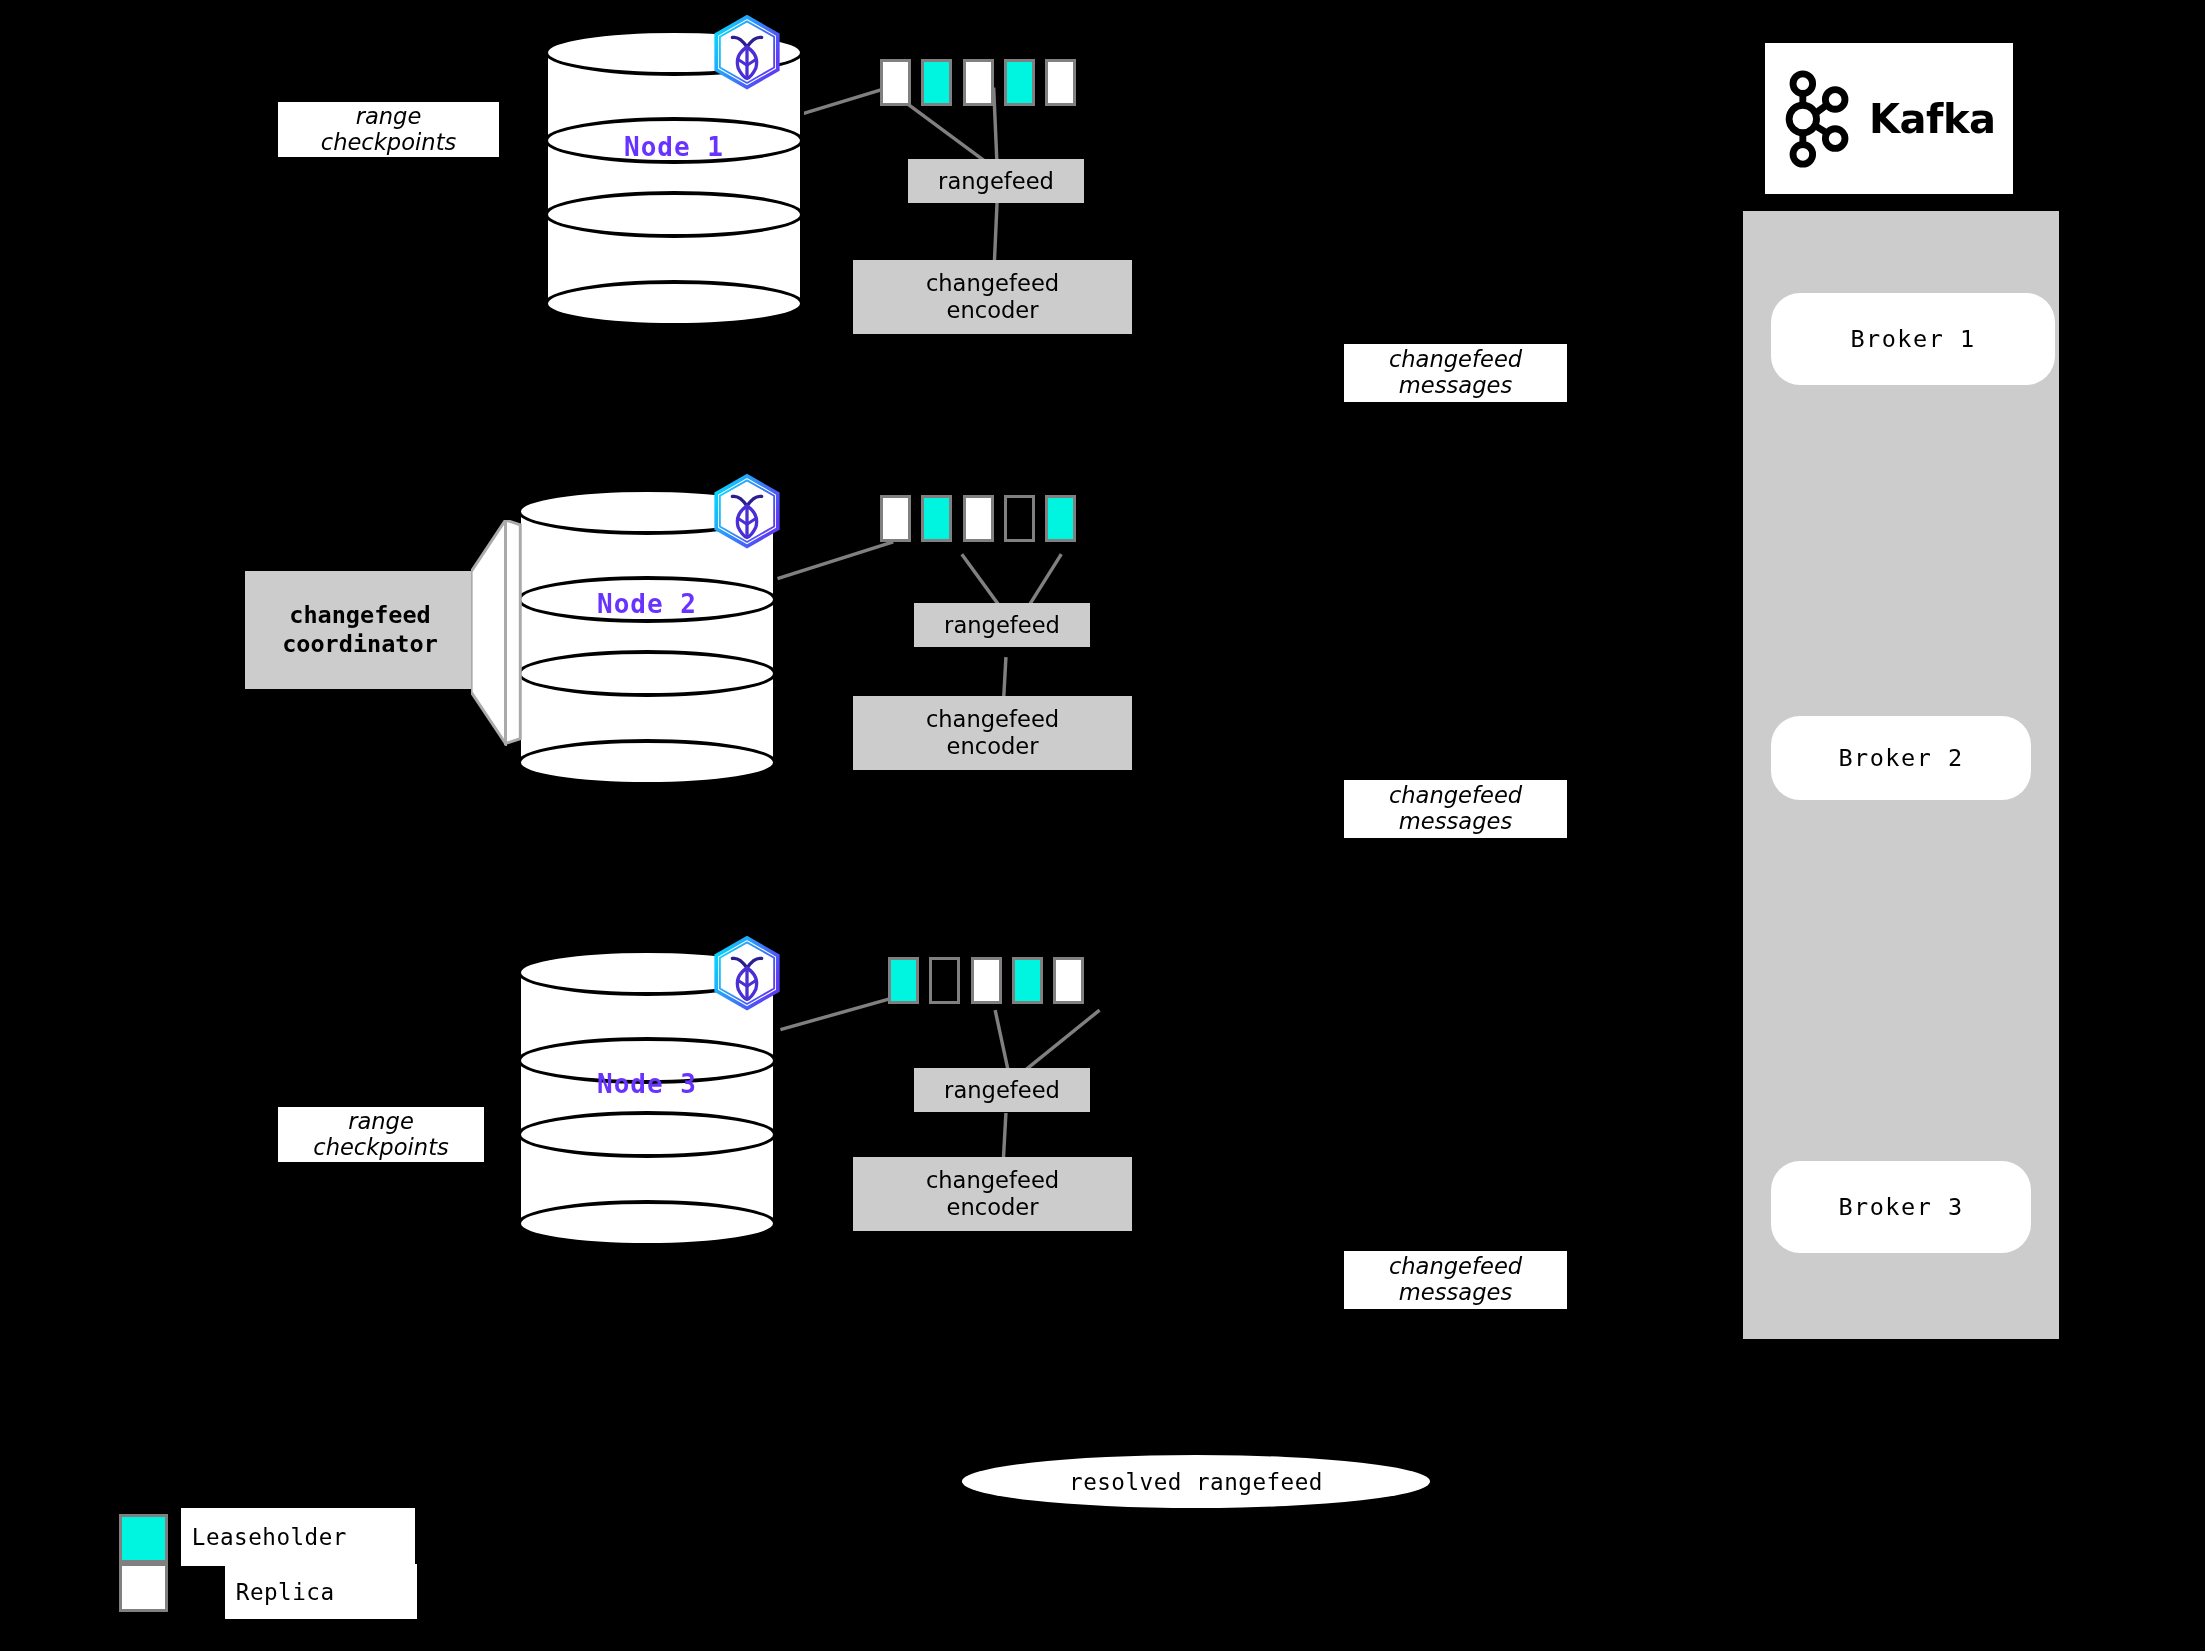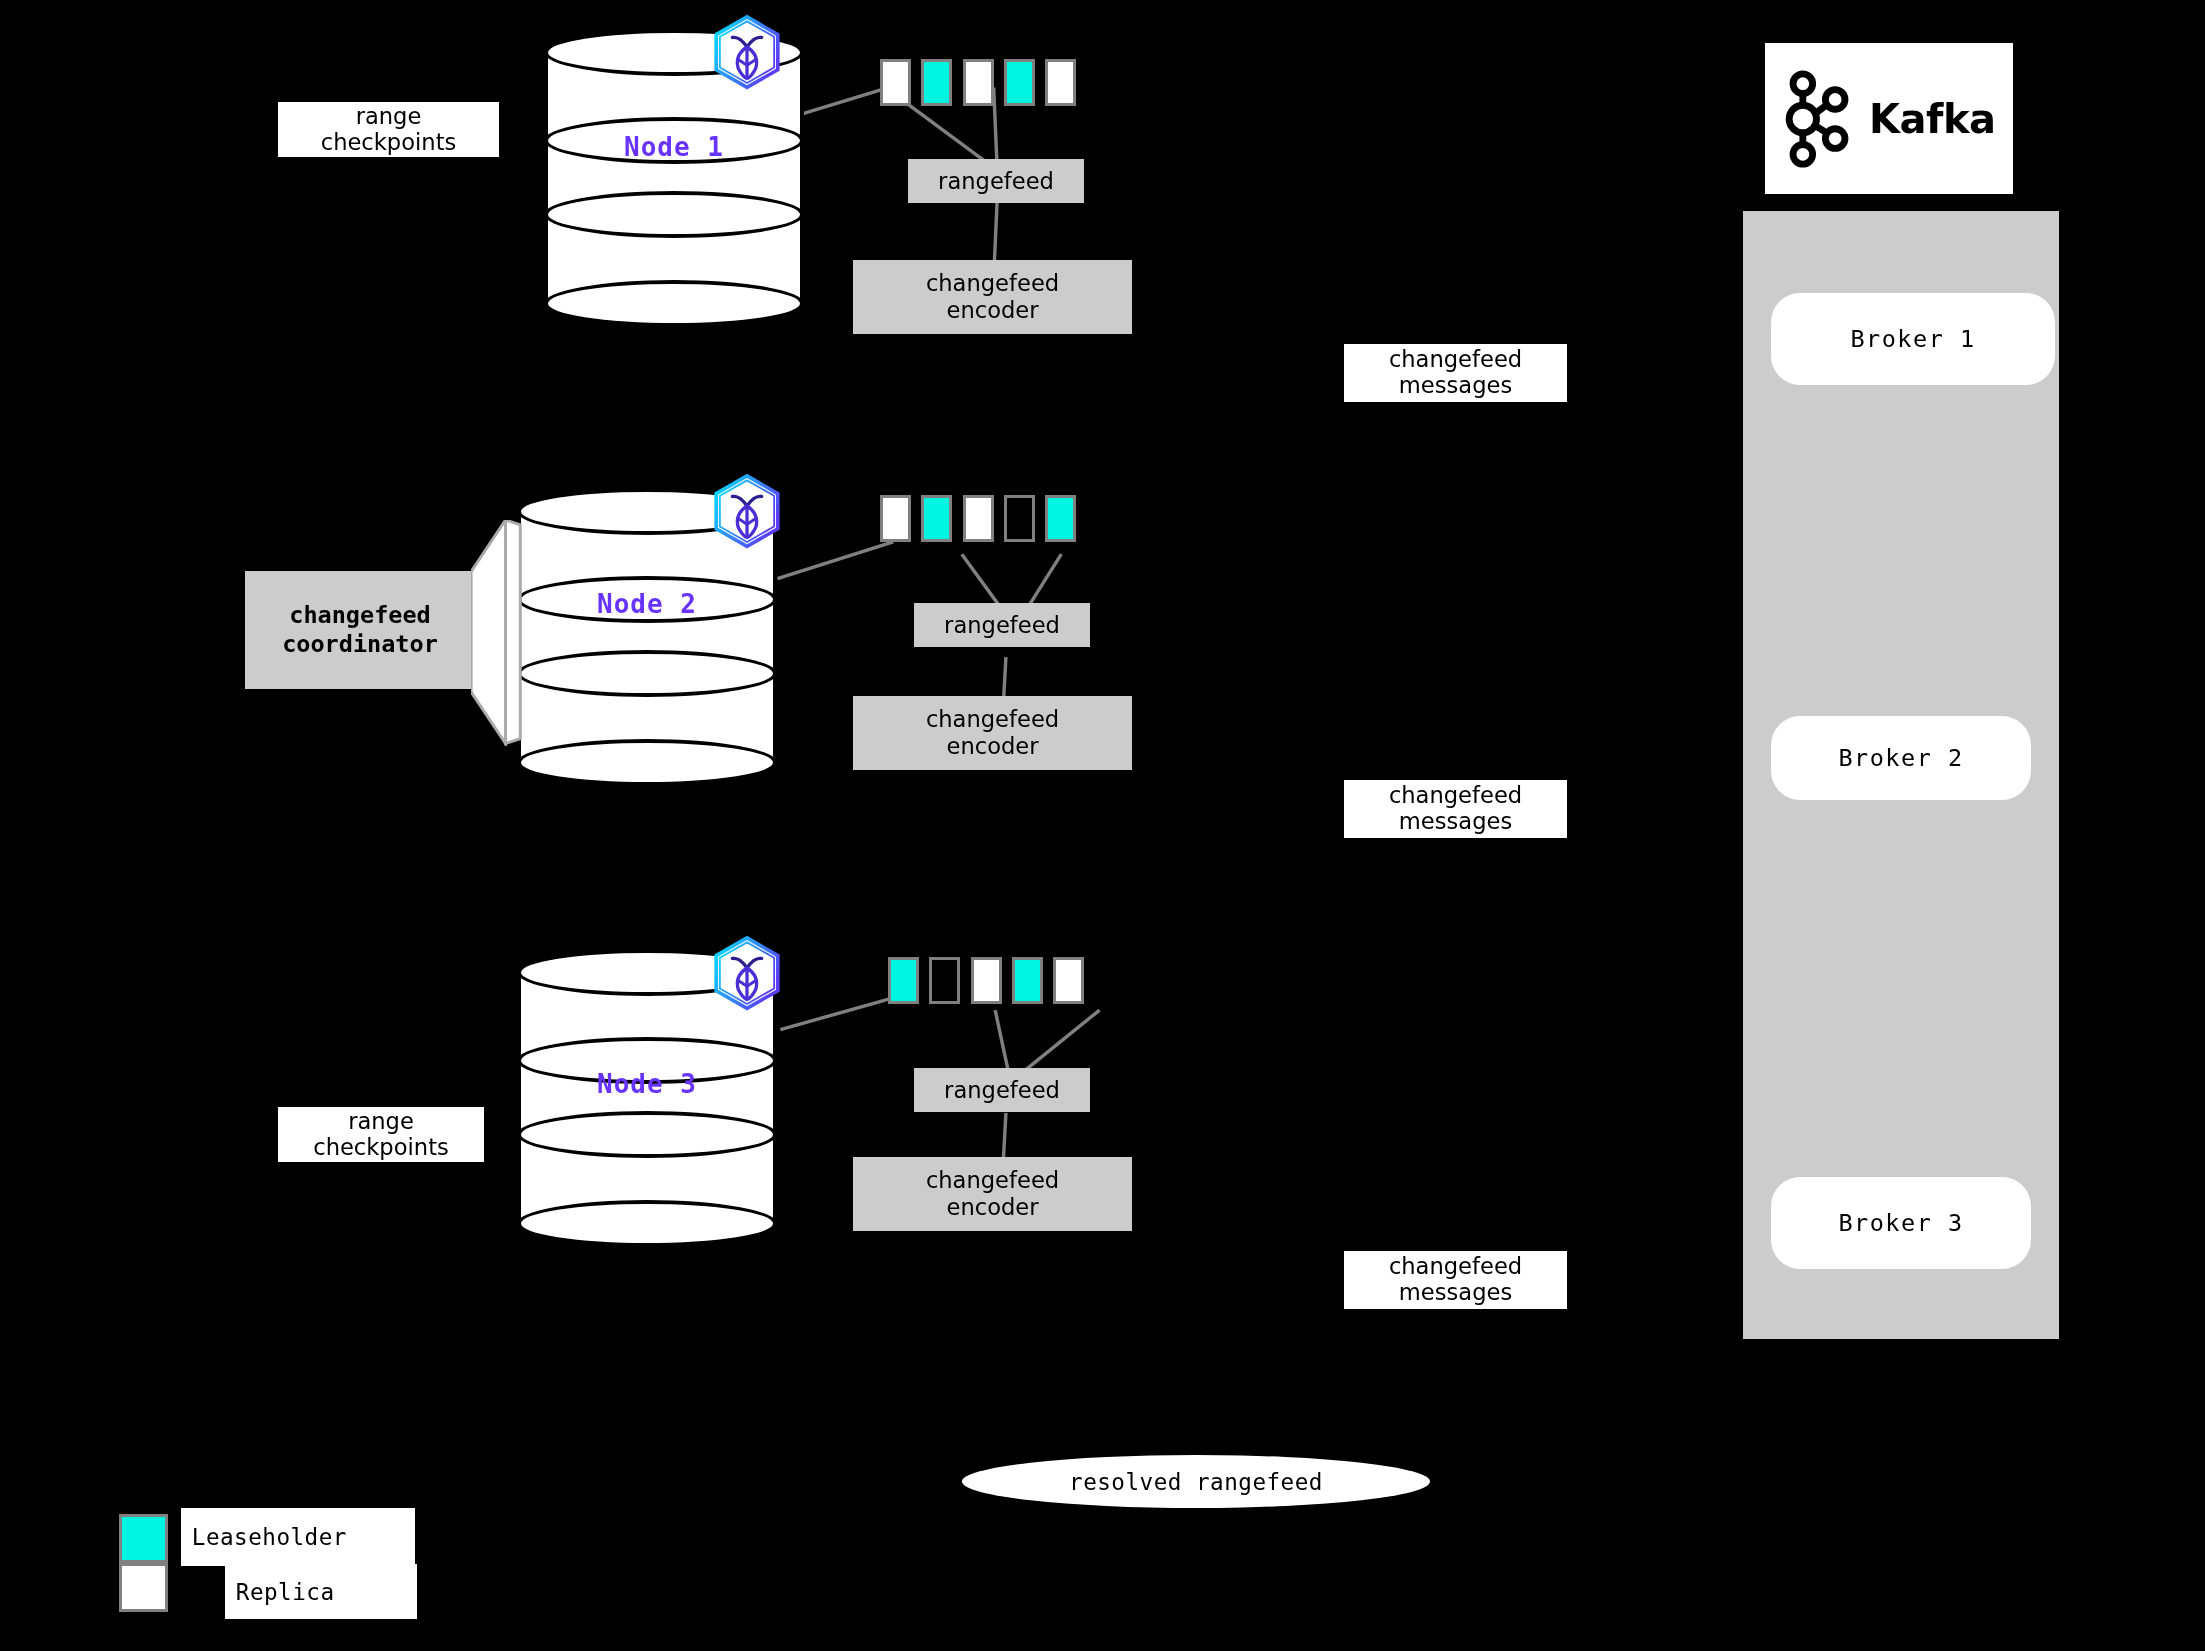--- a/index.html
+++ b/index.html
@@ -35,21 +35,21 @@
 
   
   .gbox{position:absolute;background:#cccccc;color:#000;
         display:flex;align-items:center;justify-content:center;text-align:center;
         font-family:"DejaVu Sans",sans-serif;font-size:22.6px;line-height:1.18;}
 
   
   .wbox{position:absolute;background:#ffffff;color:#000;
         display:flex;align-items:center;justify-content:center;
         font-family:"DejaVu Sans",sans-serif;font-size:22.6px;line-height:1.15;
-        overflow:hidden;}
+        overflow:hidden;font-style:italic;}
 
   
   .callout{position:absolute;}
   .callout .cbody{position:absolute;left:0;top:0;width:230px;height:118px;
         background:#cccccc;display:flex;align-items:center;justify-content:center;
         text-align:center;font-family:"DejaVu Sans Mono",monospace;font-weight:bold;
         font-size:23.5px;line-height:1.22;color:#000;}
 
   
   .kpanel{position:absolute;background:#cccccc;}
@@ -280,20 +280,20 @@
       <line x1="34" y1="57" x2="45" y2="64"></line>
     </g>
   </svg>
   <span class="ktext">Kafka</span>
 </div>
 
 <div class="kpanel" style="left:1743px;top:211px;width:316px;height:1128px;"></div>
 
 <div class="broker" style="left:1771px;top:293px;width:284px;height:92px;">Broker 1</div>
 <div class="broker" style="left:1771px;top:716px;width:260px;height:84px;">Broker 2</div>
-<div class="broker" style="left:1771px;top:1161px;width:260px;height:92px;margin-top:16px;">Broker 3</div>
+<div class="broker" style="left:1771px;top:1161px;width:260px;height:92px;">Broker 3</div>
 
 <div class="lgswatch" style="left:119px;top:1514px;background:#00f5e0;"></div>
 <div class="lgtext" style="left:181px;top:1508px;width:223px;height:58px;">Leaseholder</div>
 
 <div class="lgswatch" style="left:119px;top:1563px;background:#ffffff;"></div>
 <div class="lgtext" style="left:181px;top:1564px;width:181px;height:55px;margin-left:44px;">Replica</div>
 
 
 </body></html>

